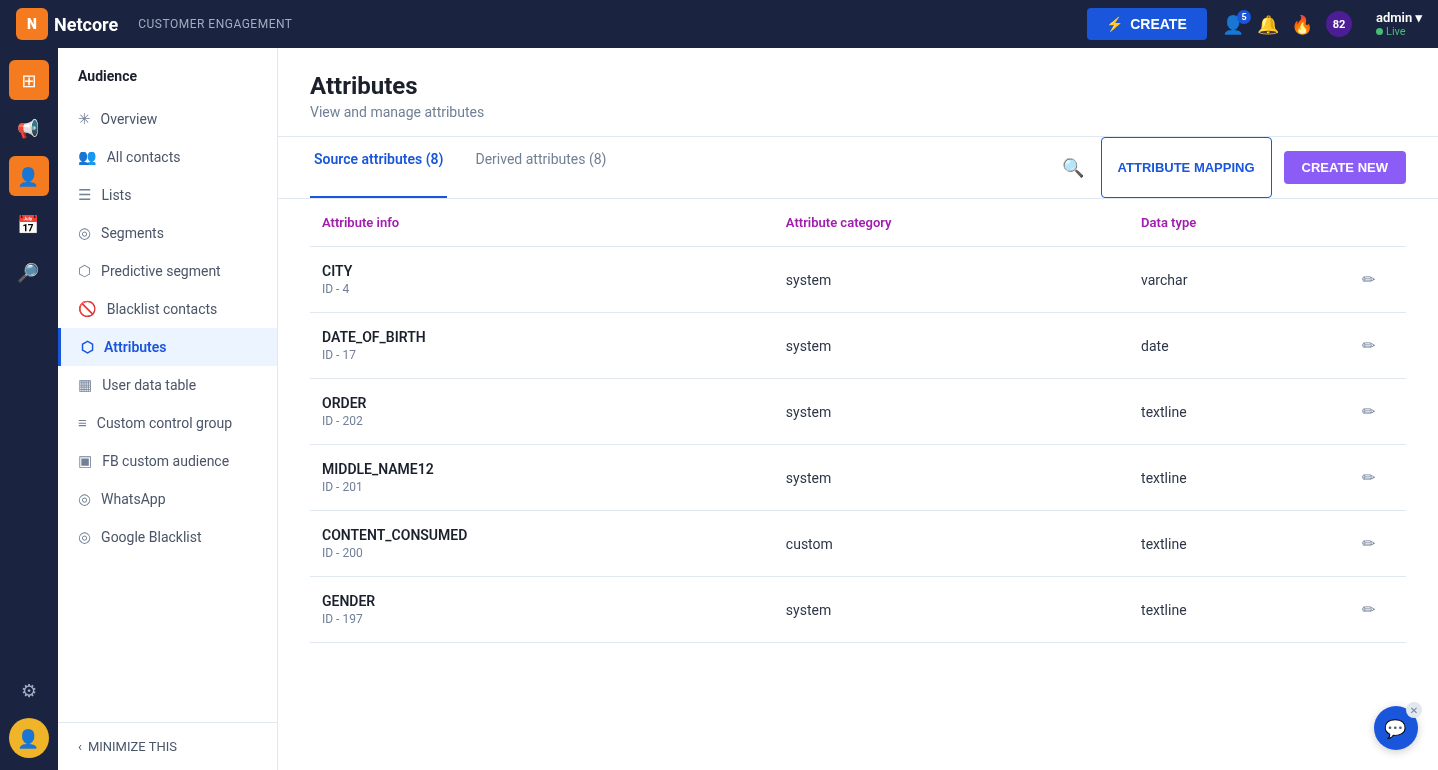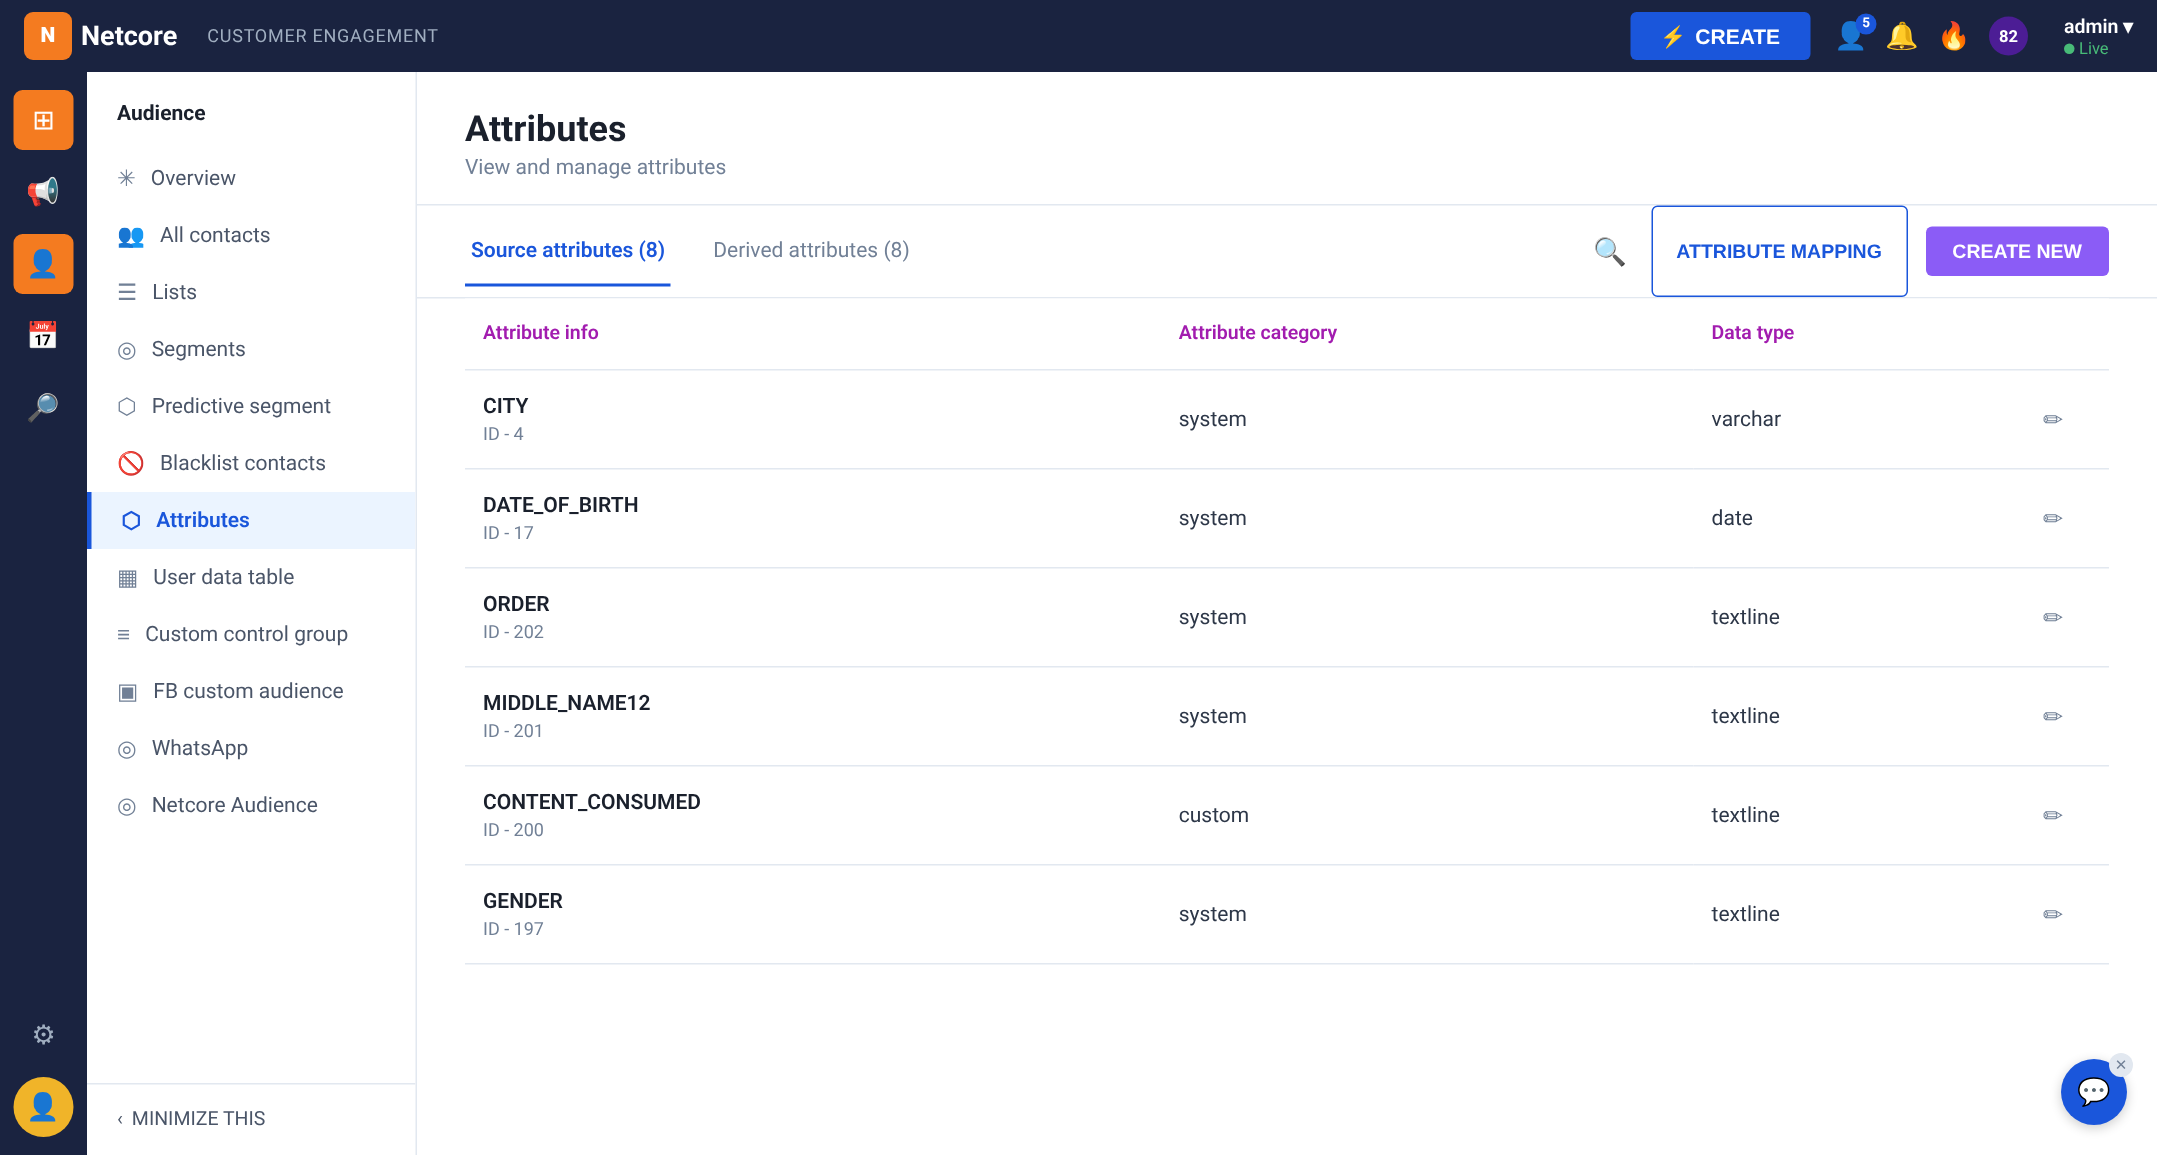--- a/index.html
+++ b/index.html
@@ -183,21 +183,20 @@
       font-weight: 700;
       color: #1a202c;
       margin-bottom: 4px;
     }
     .page-subtitle {
       color: #718096;
       font-size: 14px;
     }
     .tabs-bar {
       display: flex;
-      align-items: center;
       padding: 0 32px;
       border-bottom: 1px solid #e2e8f0;
       gap: 0;
     }
     .tab {
       padding: 14px 4px;
       margin-right: 24px;
       font-size: 14px;
       color: #718096;
       cursor: pointer;
@@ -402,21 +401,21 @@
       <div class="sidebar-item">
         <span class="item-icon">▣</span>
         <span>FB custom audience</span>
       </div>
       <div class="sidebar-item">
         <span class="item-icon">◎</span>
         <span>WhatsApp</span>
       </div>
       <div class="sidebar-item">
         <span class="item-icon">◎</span>
-        <span>Netcore Audience</span>
+        <span>Google Blacklist</span>
       </div>
     </nav>
     <div class="sidebar-bottom">
       <span>‹</span>
       <span>MINIMIZE THIS</span>
     </div>
   </aside>
 
   <main class="main-content">
     <div class="page-header">

